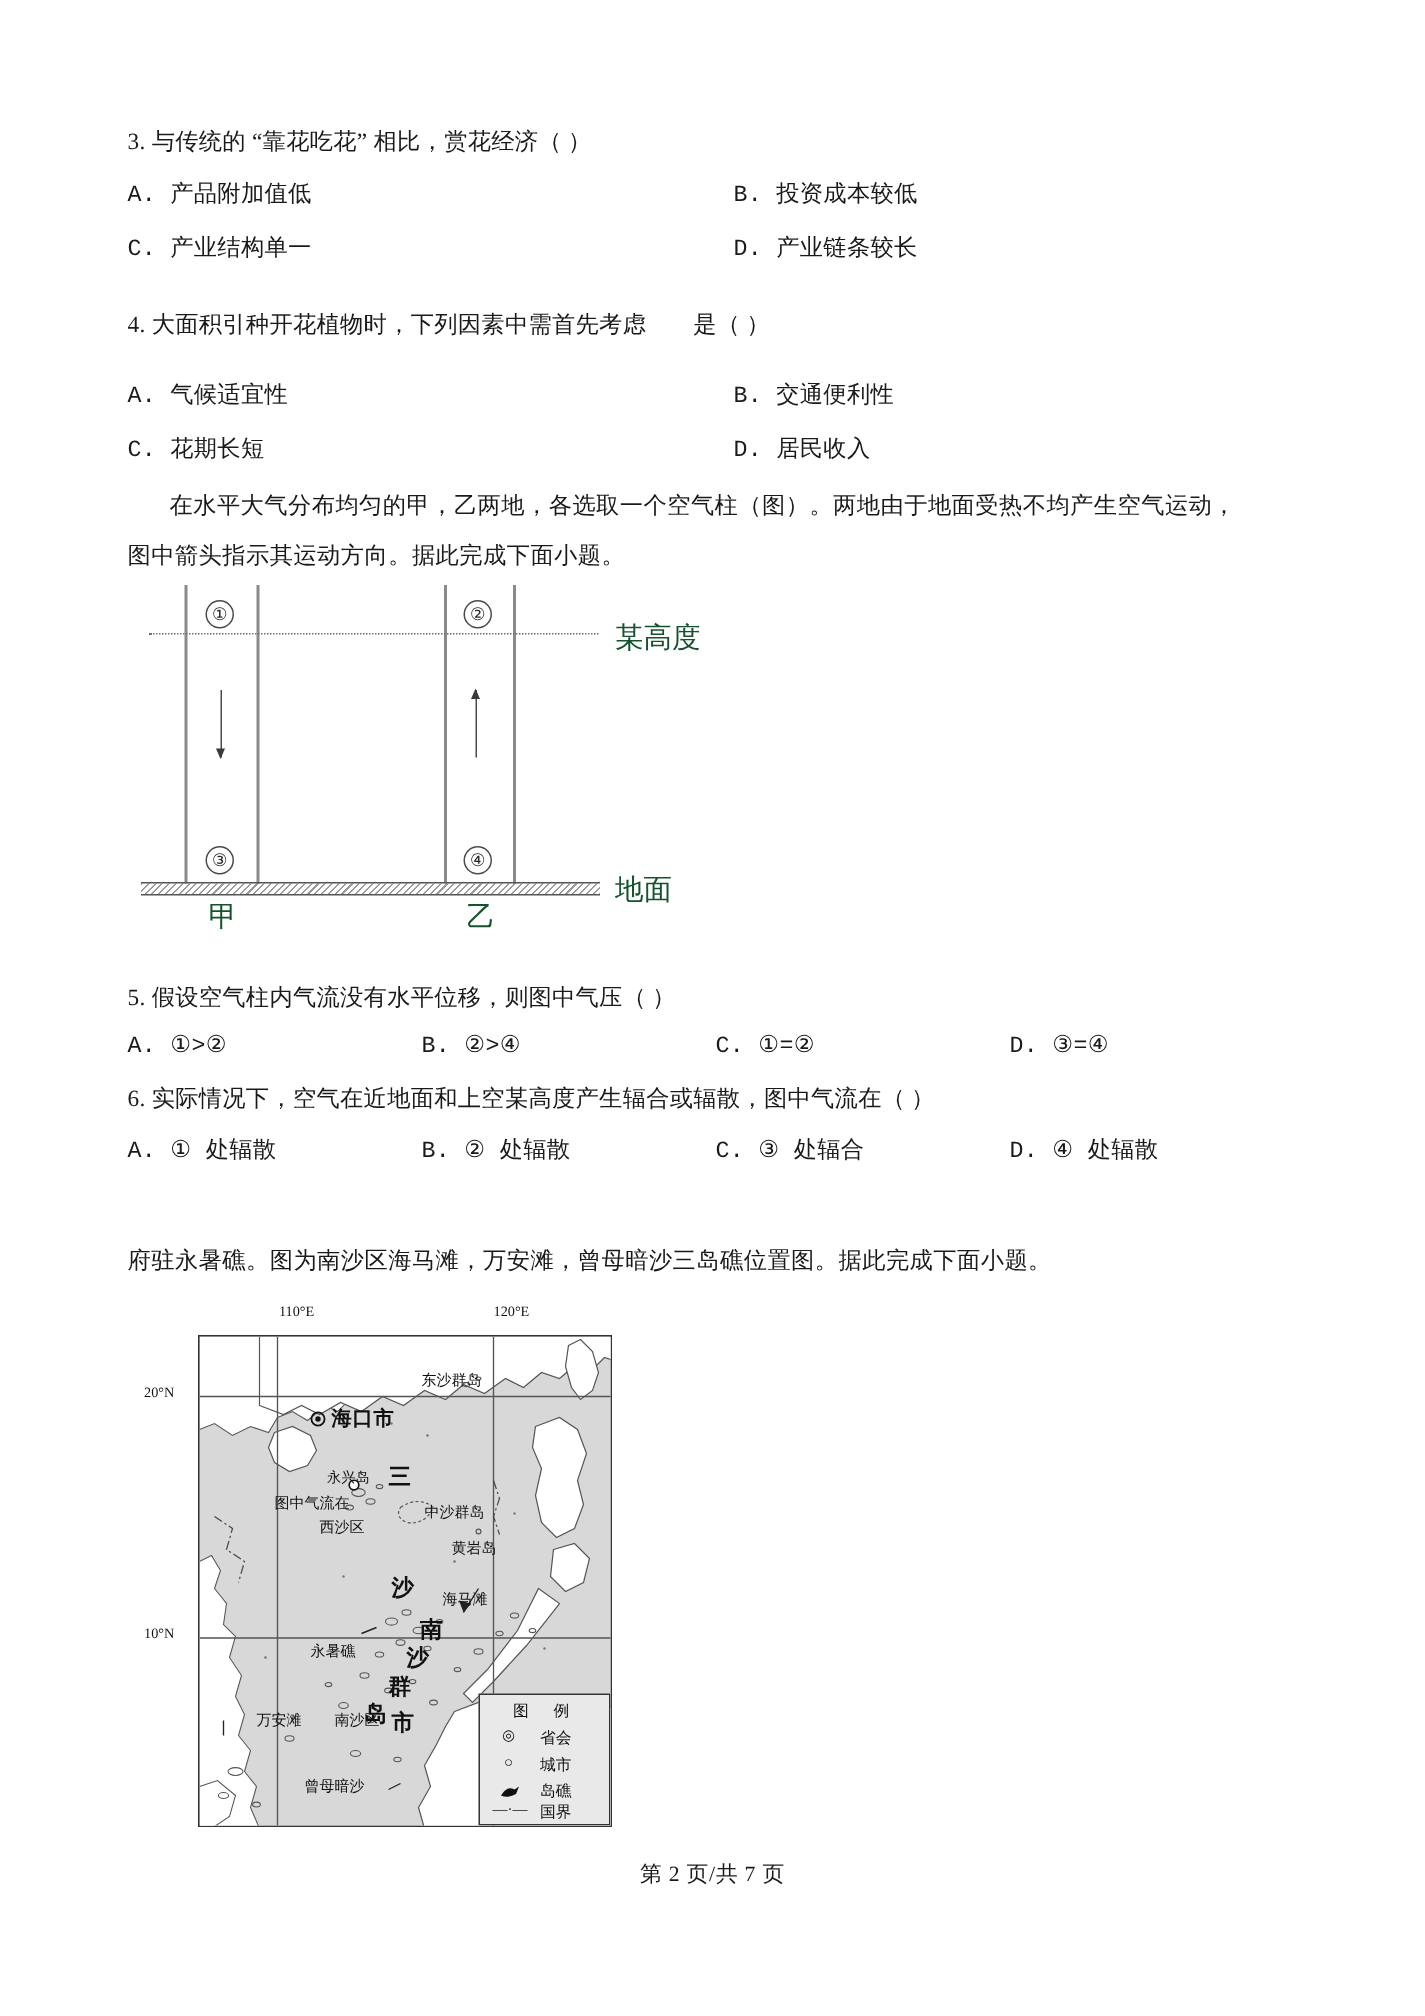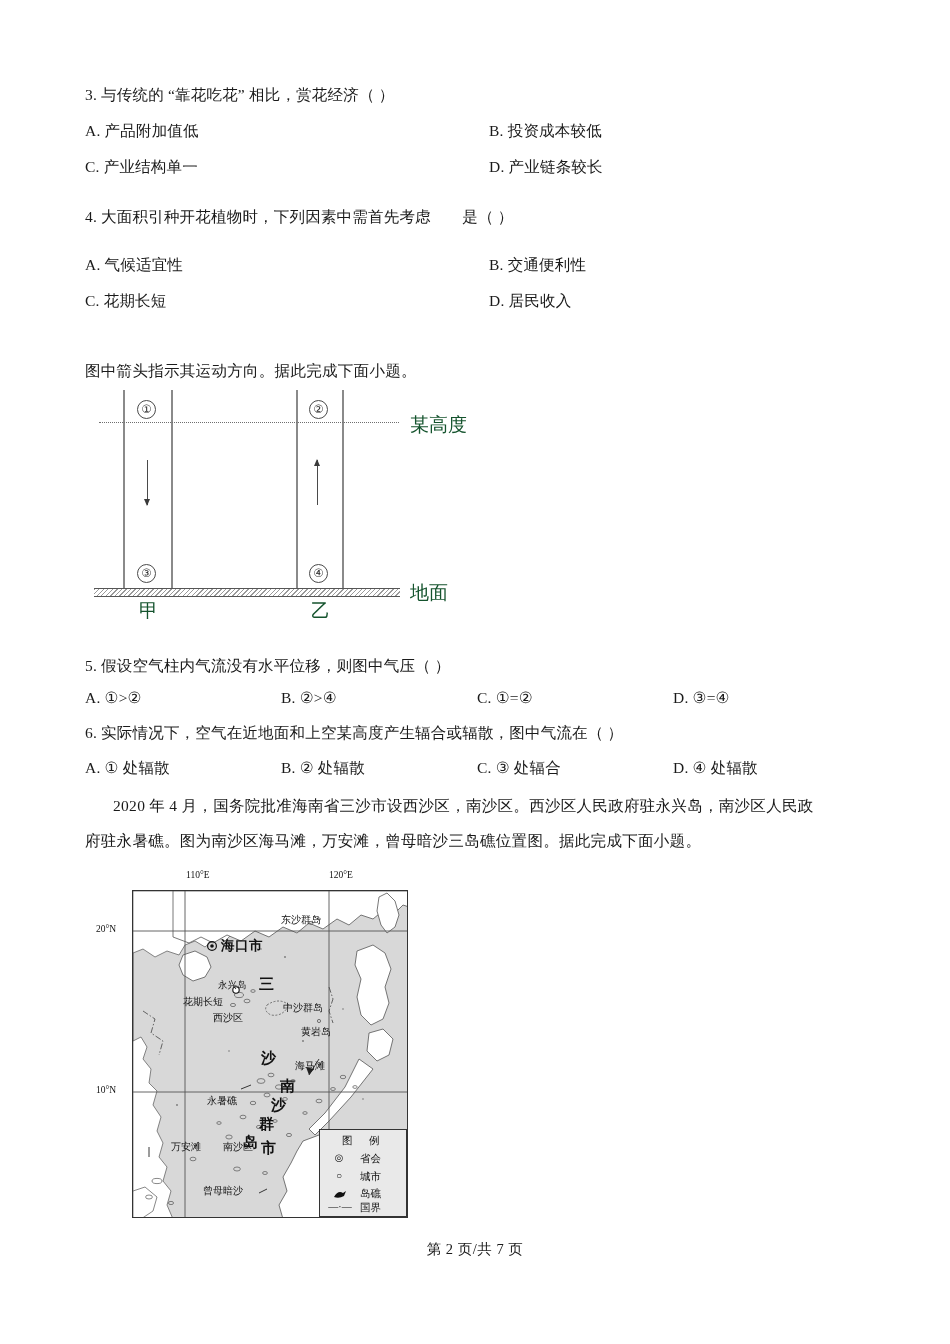--- a/index.html
+++ b/index.html
@@ -29,20 +29,21 @@
     line-height: 1.4;
     white-space: nowrap;
     letter-spacing: 0.2px;
   }
   .opt {
     position: absolute;
     font-size: 15.5px;
     line-height: 1.4;
     white-space: nowrap;
     letter-spacing: 0.2px;
+    font-family: Liberation Mono, monospace;
   }
   .para {
     position: absolute;
     font-size: 15.5px;
     line-height: 1.45;
     white-space: nowrap;
     font-family: "Liberation Serif", "DejaVu Serif", serif;
     letter-spacing: 0.3px;
   }
   .para-kai {
@@ -199,20 +200,21 @@
   <div class="opt" style="left:85px; top:144px;">C. 产业结构单一</div>
   <div class="opt" style="left:489px; top:144px;">D. 产业链条较长</div>
 
   <div class="qline" style="left:85px; top:194px;text-align:center;">4. 大面积引种开花植物时，下列因素中需首先考虑　　是（  ）</div>
 
   <div class="opt" style="left:85px; top:242px;">A. 气候适宜性</div>
   <div class="opt" style="left:489px; top:242px;">B. 交通便利性</div>
   <div class="opt" style="left:85px; top:278px;">C. 花期长短</div>
   <div class="opt" style="left:489px; top:278px;">D. 居民收入</div>
 
+  <div class="para para-kai" style="left:113px; top:315px;">在水平大气分布均匀的甲，乙两地，各选取一个空气柱（图）。两地由于地面受热不均产生空气运动，</div>
   <div class="para para-kai" style="left:85px; top:348px;">图中箭头指示其运动方向。据此完成下面小题。</div>
 
   <div class="fig-air">
 
     <div class="col-line" style="left:38px;"></div>
     <div class="col-line" style="left:86px;"></div>
 
     <div class="col-line" style="left:211px;"></div>
     <div class="col-line" style="left:257px;"></div>
 
@@ -241,21 +243,20 @@
   <div class="opt" style="left:477px; top:675px;">C. ①=②</div>
   <div class="opt" style="left:673px; top:675px;">D. ③=④</div>
 
   <div class="qline" style="left:85px; top:710px;">6. 实际情况下，空气在近地面和上空某高度产生辐合或辐散，图中气流在（  ）</div>
 
   <div class="opt" style="left:85px;  top:745px;">A. ① 处辐散</div>
   <div class="opt" style="left:281px; top:745px;">B. ② 处辐散</div>
   <div class="opt" style="left:477px; top:745px;">C. ③ 处辐合</div>
   <div class="opt" style="left:673px; top:745px;">D. ④ 处辐散</div>
 
-  <div class="para para-kai" style="left:113px; top:783px;">2020 年 4 月，国务院批准海南省三沙市设西沙区，南沙区。西沙区人民政府驻永兴岛，南沙区人民政</div>
   <div class="para para-kai" style="left:85px; top:818px;">府驻永暑礁。图为南沙区海马滩，万安滩，曾母暗沙三岛礁位置图。据此完成下面小题。</div>
 
   <div class="lon-lbl" style="left:186px; top:858px;">110°E</div>
   <div class="lon-lbl" style="left:329px; top:858px;">120°E</div>
   <div class="lat-lbl" style="left:96px; top:912px;">20°N</div>
   <div class="lat-lbl" style="left:96px; top:1073px;">10°N</div>
 
   <div class="fig-map">
 
     <svg class="map-svg" width="276" height="328" viewBox="0 0 276 328">
@@ -369,21 +370,21 @@
 
       <path d="M126,302 L134,298" stroke="#222" stroke-width="0.9" fill="none"></path>
     </svg>
 
     <div class="map-name nm-md" style="left:148px; top:22px;">东沙群岛</div>
 
     <div class="map-name nm-cap" style="left:88px; top:46px;">海口市</div>
 
     <div class="map-name nm-sm" style="left:85px; top:88px;">永兴岛</div>
 
-    <div class="map-name nm-md" style="left:50px; top:104px;">花期长短</div>
+    <div class="map-name nm-md" style="left:50px; top:104px;">图中气流在</div>
 
     <div class="map-name nm-md" style="left:80px; top:120px;">西沙区</div>
 
     <div class="map-name nm-md" style="left:150px; top:110px;">中沙群岛</div>
 
     <div class="map-name nm-md" style="left:168px; top:134px;">黄岩岛</div>
 
     <div class="map-name nm-md" style="left:162px; top:168px;">海马滩</div>
 
     <div class="map-name nm-md" style="left:74px; top:203px;">永暑礁</div>

